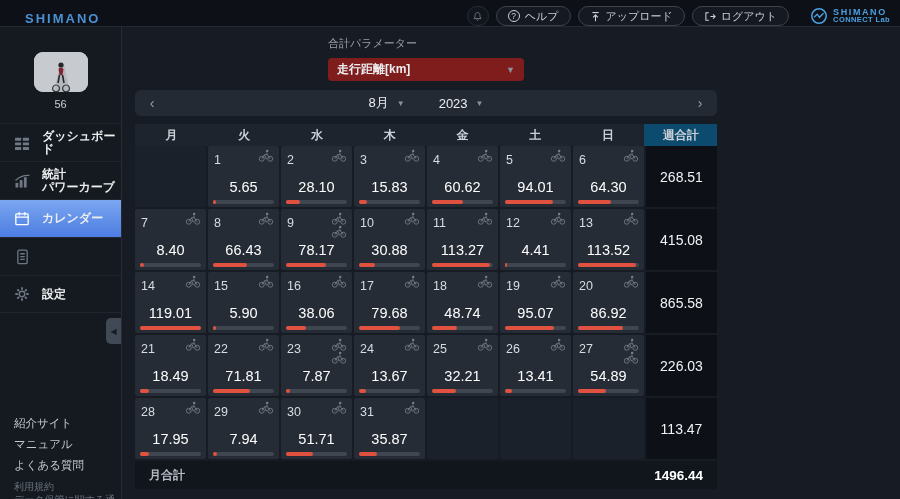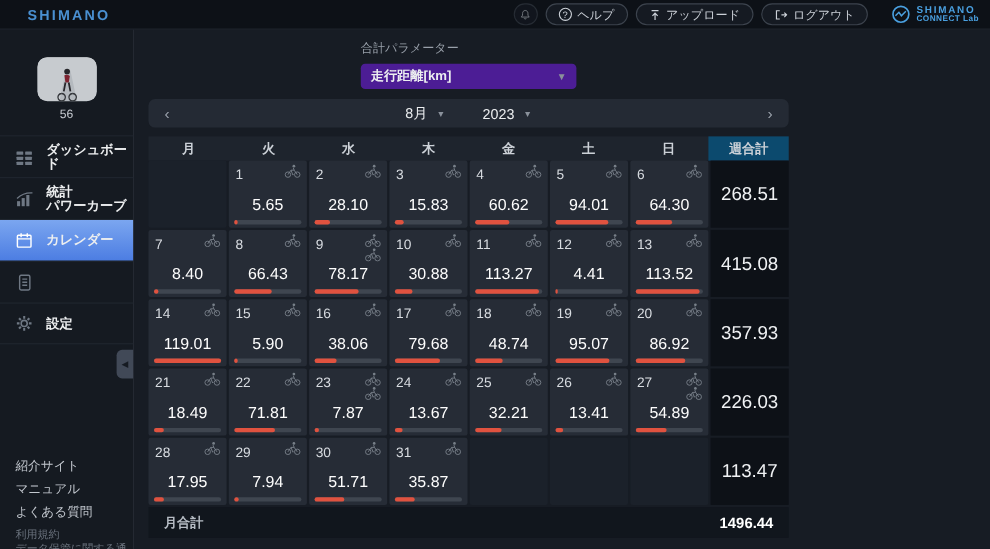--- a/index.html
+++ b/index.html
@@ -1,21 +1,21 @@
 <!DOCTYPE html>
 <html style="--accent: #4c7de2; --logo-blue: #4a90d2; --brand-blue: #4aa0e0; --bar-fill: #e0523f; --bar-track: #3f4650;"><head>
 <meta charset="utf-8">
 <style>
   * { margin:0; padding:0; box-sizing:border-box; }
   html,body { width:900px; height:499px; overflow:hidden; background:#14181f;
     font-family:"Liberation Sans","DejaVu Sans",sans-serif; color:#e8eaed; }
 
   
   .topbar { height:27px; background:#0d1117; border-bottom:1px solid #232a33;
-    display:flex; align-items:center; }
+    display:flex; align-items:flex-end; }
   .logo { margin-left:25px; font-size:13px; font-weight:bold; letter-spacing:2px;
     color:var(--logo-blue,#4a90d2); }
   .topbar-right { margin-left:auto; margin-right:10px; display:flex; align-items:center; gap:7px; }
   .round-btn, .pill-btn { height:20px; border:1px solid #3c434d; background:#151a22;
     color:#ccd1d8; border-radius:11px; display:flex; align-items:center; gap:5px;
     font-size:11px; cursor:pointer; font-family:inherit; }
   .round-btn { width:22px; justify-content:center; padding:0; opacity:.55; }
   .pill-btn { padding:0 11px; }
   .btn-ic { display:inline-flex; align-items:center; }
   .q-circle { width:12px; height:12px; border:1px solid #ccd1d8; border-radius:50%;
@@ -47,21 +47,21 @@
     background:#414957; border:none; border-radius:5px 0 0 5px; color:#161b22;
     font-size:8px; cursor:pointer; display:flex; align-items:center; justify-content:center; }
   .side-foot { position:absolute; top:389px; left:14px; display:flex; flex-direction:column; gap:6px; }
   .foot-link { font-size:11.5px; color:#c3c8cf; text-decoration:none; cursor:pointer; }
   .side-terms { position:absolute; top:454px; left:14px; font-size:10px; line-height:12.5px; color:#6a727d; }
 
   
   .param-group { width:582px; margin-top:9px; display:flex; flex-direction:column; align-items:center; }
   .param-inner { width:196px; }
   .param-label { font-size:11px; color:#99a0aa; margin-bottom:7px; }
-  .select { height:23px; background:#4c1d95; border-radius:4px; padding:6px 9px;
+  .select { height:23px; background:#7f1d1d; border-radius:4px; padding:6px 9px;
     display:flex; align-items:center; justify-content:space-between; cursor:pointer; }
   .select-val { font-size:12px; font-weight:bold; color:#eceef0; }
   .caret { color:#8a919b; font-size:9px; }
 
   .month-nav { width:582px; height:26px; margin-top:9px; background:#242a34; border-radius:6px;
     display:flex; align-items:center; }
   .mn-btn { width:34px; height:100%; background:none; border:none; color:#9aa1ab;
     font-size:14px; cursor:pointer; }
   .mn-center { flex:1; display:flex; justify-content:center; gap:34px; }
   .mn-sel { font-size:13px; color:#eceef0; cursor:pointer; display:flex; align-items:center; gap:8px; }
@@ -81,21 +81,21 @@
   .day-num { font-size:12.5px; color:#d8dce1; }
   .day-icons { position:absolute; top:3px; right:5px; display:flex; flex-direction:column;
     align-items:flex-end; color:#788089; }
   .cyc { display:block; line-height:0; }
   .day-val { position:absolute; bottom:12px; left:0; right:0; text-align:center;
     font-size:14.5px; color:#fdfdfd; }
   .day-bar { position:absolute; bottom:3px; left:5px; right:5px; height:4px;
     background:var(--bar-track,#3f4650); border-radius:2px; }
   .day-bar-fill { height:100%; background:var(--bar-fill,#e0523f); border-radius:2px; }
   .week-total { height:61px; background:#0d1117; display:flex; align-items:center;
-    justify-content:center; font-size:17px; color:#f0f2f4; }
+    justify-content:center; font-size:14px; color:#f0f2f4; }
   .month-total-row { width:582px; height:28px; background:#11161d; display:flex;
     align-items:center; justify-content:space-between; padding:0 14px; }
   .mt-label { font-size:12px; color:#b6bcc4; font-weight:bold; }
   .mt-value { font-size:13.5px; color:#ffffff; font-weight:bold; }
 </style>
 </head>
 <body>
 
 <div class="topbar">
   <div class="logo">SHIMANO</div>
@@ -579,21 +579,21 @@
                   <circle cx="18.5" cy="15" r="3.8"></circle>
                   <circle cx="13.8" cy="3.2" r="1.9" fill="currentColor" stroke="none"></circle>
                   <path d="M5.5 15 9.8 8.8h4.4L13 5.6M9.8 8.8l2.4 6.2M14.2 8.8l4.3 6.2M11.5 15h2"></path>
                 </svg></span>
             </span>
     <div class="day-val">86.92</div>
     <div class="day-bar">
       <div class="day-bar-fill" style="width: 73.0359%;"></div>
     </div>
   </div>
-          <div class="week-total">357.93</div>
+          <div class="week-total">865.58</div>
         </div>
         <div class="cal-row">
           <div class="day-cell">
     <span class="day-num">21</span>
     <span class="day-icons">
               <span class="cyc"><svg width="16" height="13" viewBox="0 0 24 20" fill="none" stroke="currentColor" stroke-width="1.3">
                   <circle cx="5.5" cy="15" r="3.8"></circle>
                   <circle cx="18.5" cy="15" r="3.8"></circle>
                   <circle cx="13.8" cy="3.2" r="1.9" fill="currentColor" stroke="none"></circle>
                   <path d="M5.5 15 9.8 8.8h4.4L13 5.6M9.8 8.8l2.4 6.2M14.2 8.8l4.3 6.2M11.5 15h2"></path>

